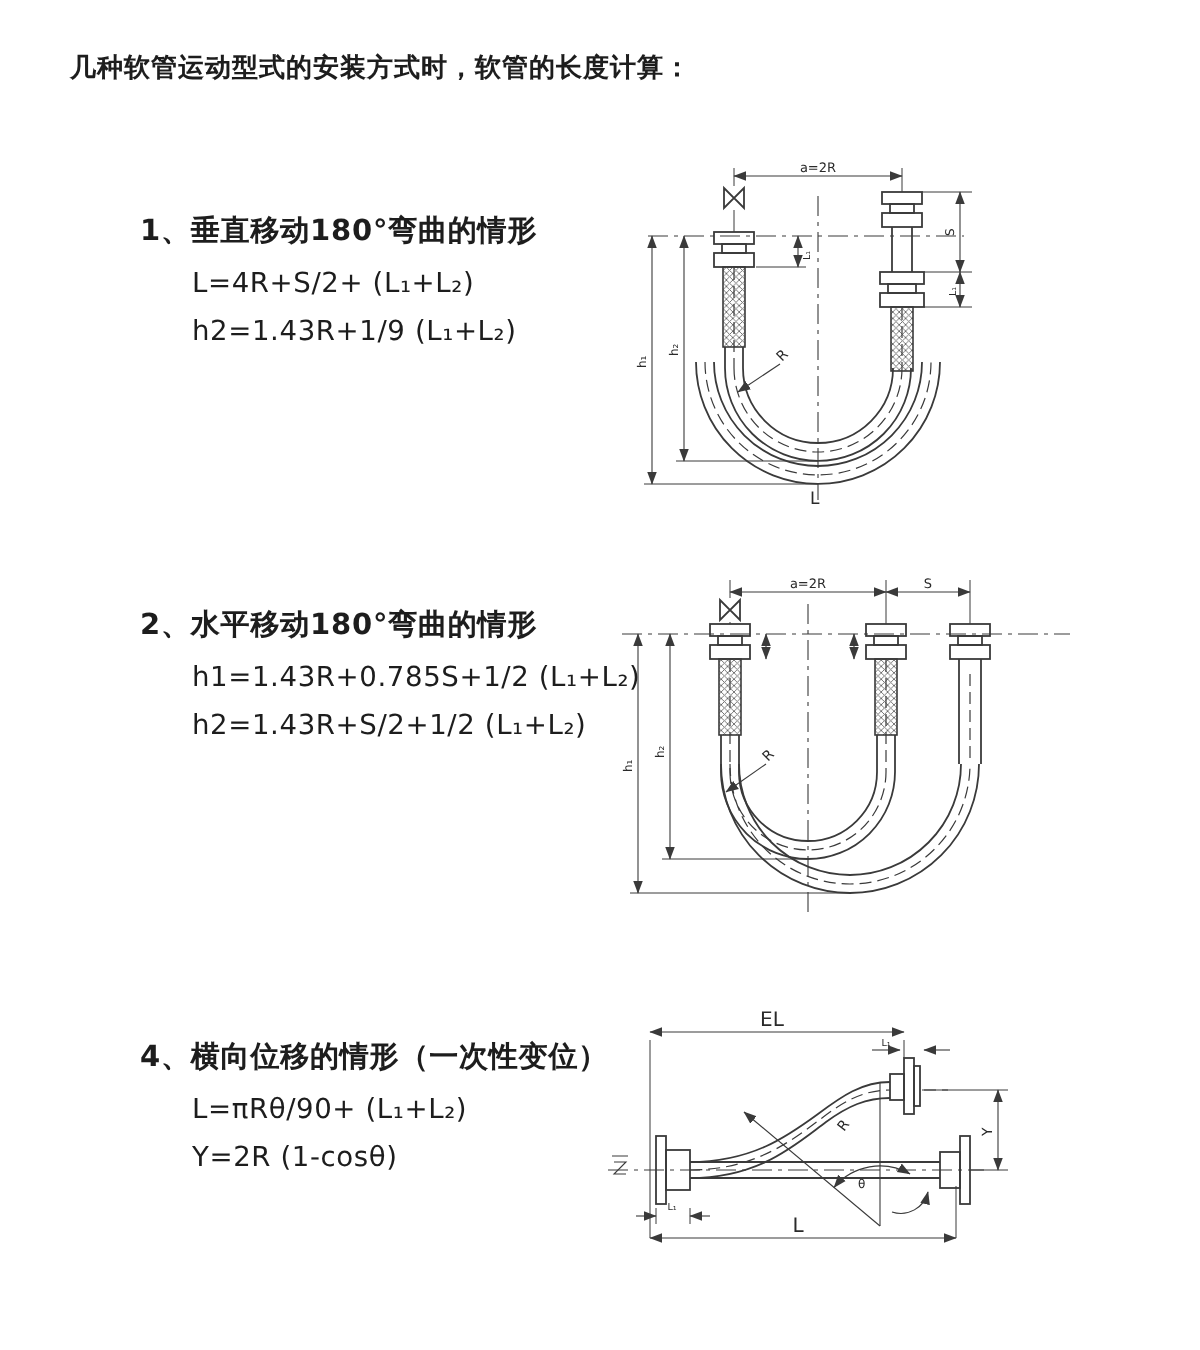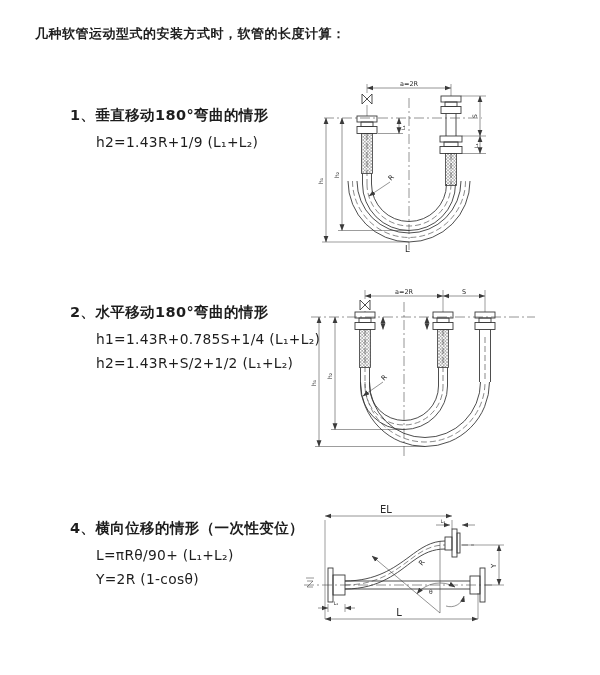--- a/index.html
+++ b/index.html
@@ -38,26 +38,27 @@
     <pattern id="braid" width="3.2" height="3.2" patternUnits="userSpaceOnUse">
       <path d="M0,3.2 L3.2,0 M0,0 L3.2,3.2" stroke="#6a6a6a" stroke-width="0.45"></path>
     </pattern>
   </defs>
 </svg>
 
 <div class="page-title">几种软管运动型式的安装方式时，软管的长度计算：</div>
 
 <div class="section" style="top:106px">
   <div class="sec-heading">1、垂直移动180°弯曲的情形</div>
+  <div class="formula">L=4R+S/2+ (L₁+L₂)</div>
   <div class="formula">h2=1.43R+1/9 (L₁+L₂)</div>
 </div>
 
 <div class="section" style="top:303px">
   <div class="sec-heading">2、水平移动180°弯曲的情形</div>
-  <div class="formula">h1=1.43R+0.785S+1/4 (L₁+L₂)</div>
+  <div class="formula">h1=1.43R+0.785S+1/2 (L₁+L₂)</div>
   <div class="formula">h2=1.43R+S/2+1/2 (L₁+L₂)</div>
 </div>
 
 <div class="section" style="top:519px">
   <div class="sec-heading">4、横向位移的情形（一次性变位）</div>
   <div class="formula">L=πRθ/90+ (L₁+L₂)</div>
   <div class="formula">Y=2R (1-cosθ)</div>
 </div>
 
 <svg class="diag" style="left:312px; top:76px" width="272" height="180" viewBox="0 0 272 180">

